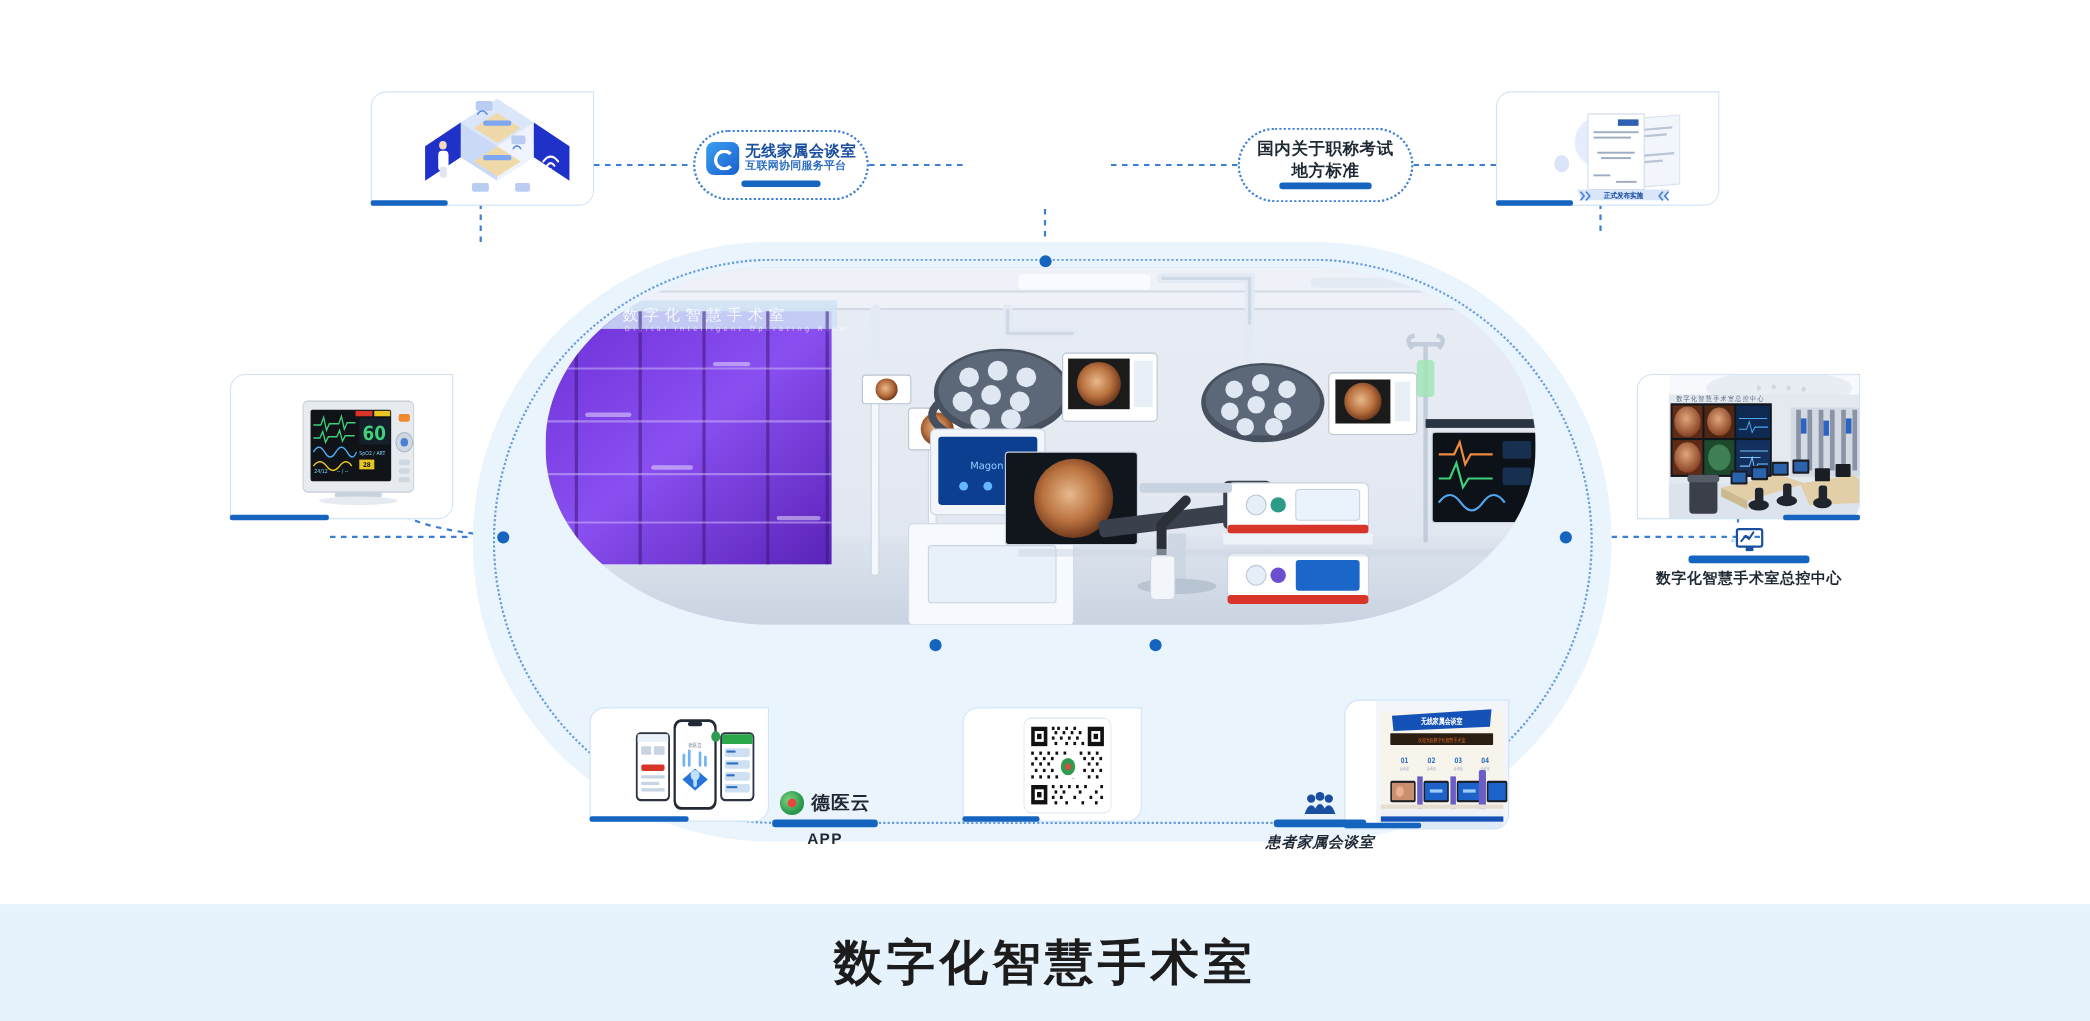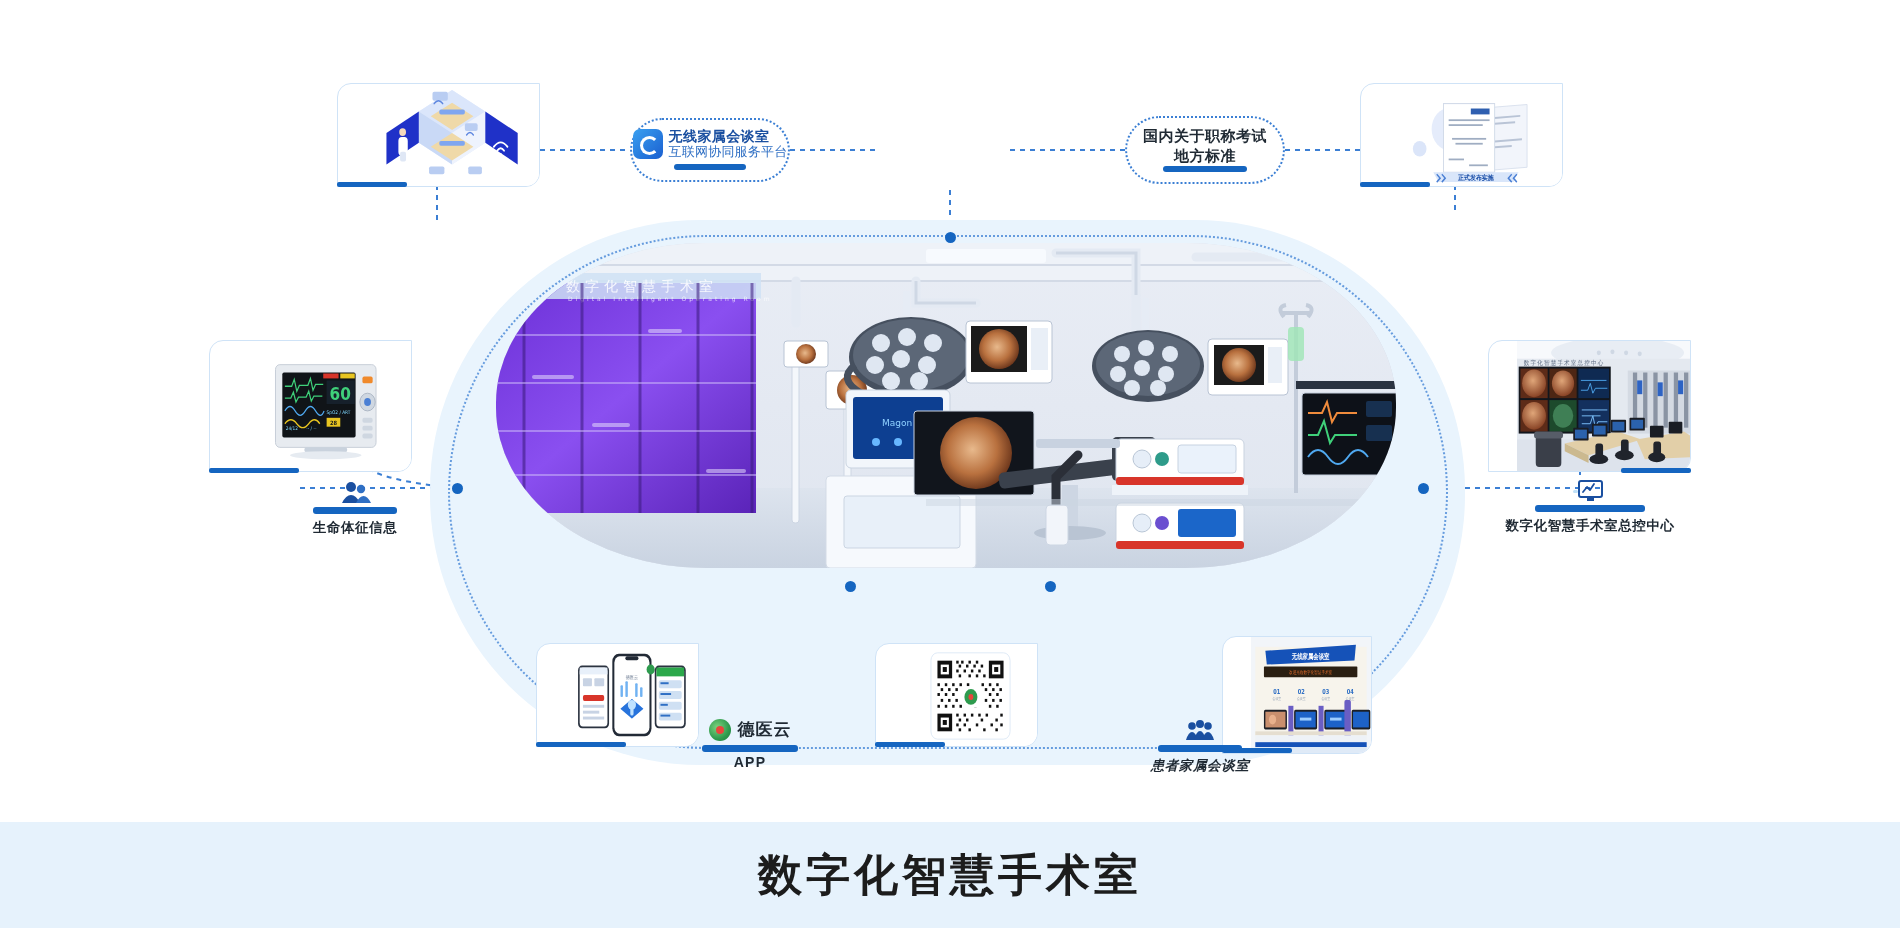--- a/index.html
+++ b/index.html
@@ -68,21 +68,21 @@
     content: ""; position: absolute; left: 7px; top: 7px;
     width: 13px; height: 13px; border-radius: 50%;
     border: 3px solid #ffffff; border-right-color: transparent;
   }
   .logo-text { text-align: left; }
   .logo-text .lt1 {
     font-size: 14px; font-weight: 700; color: #1a4fa0; line-height: 1.15;
     letter-spacing: .4px;
   }
   .logo-text .lt2 {
-    font-size: 13px; font-weight: 400; color: #2f6fc4; line-height: 1.2;
+    font-size: 10px; font-weight: 700; color: #2f6fc4; line-height: 1.2;
     letter-spacing: .2px;
   }
 
   
   .cloud-ico { width: 42px; height: 26px; }
 
   
   .card {
     position: absolute;
     background: #ffffff;
@@ -547,30 +547,20 @@
           <rect x="146" y="94" width="12" height="5" rx="2"></rect>
         </g>
       <rect x="146" y="36" width="12" height="7" rx="2" fill="#f08a2c"></rect>
 
       <rect x="78" y="108" width="50" height="5" rx="2" fill="#c9d2dd"></rect>
       <ellipse cx="103" cy="116" rx="42" ry="4" fill="#e6ebf1"></ellipse>
     </svg>
   </div>
   <div class="card-bar" style="left:209px; top:468px; width:90px;"></div>
 
-  <div class="node" style="left:280px; top:480px; width:150px;">
-    <svg class="nico" viewBox="0 0 34 26">
-      <circle cx="13" cy="7" r="5" fill="#1a4fa0"></circle>
-      <circle cx="23" cy="9" r="4.2" fill="#2f6fc4"></circle>
-      <path d="M4 23 q4 -8 9 -8 t9 8 Z" fill="#1a4fa0"></path>
-      <path d="M18 23 q3.5 -7 7.5 -7 T33 23 Z" fill="#2f6fc4"></path>
-    </svg>
-    <div class="nbar"></div>
-    <div class="nlabel">生命体征信息</div>
-  </div>
 
   <div class="card" style="left:1488px; top:340px; width:203px; height:132px;">
     <svg viewBox="0 0 203 132" preserveAspectRatio="none" aria-hidden="true">
       <defs>
         <radialGradient id="endo2" cx=".45" cy=".4" r=".7">
           <stop offset="0" stop-color="#e0a679"></stop>
             <stop offset="1" stop-color="#7a3318"></stop>
         </radialGradient>
       </defs>
       <rect width="203" height="132" fill="#eef1f5"></rect>

